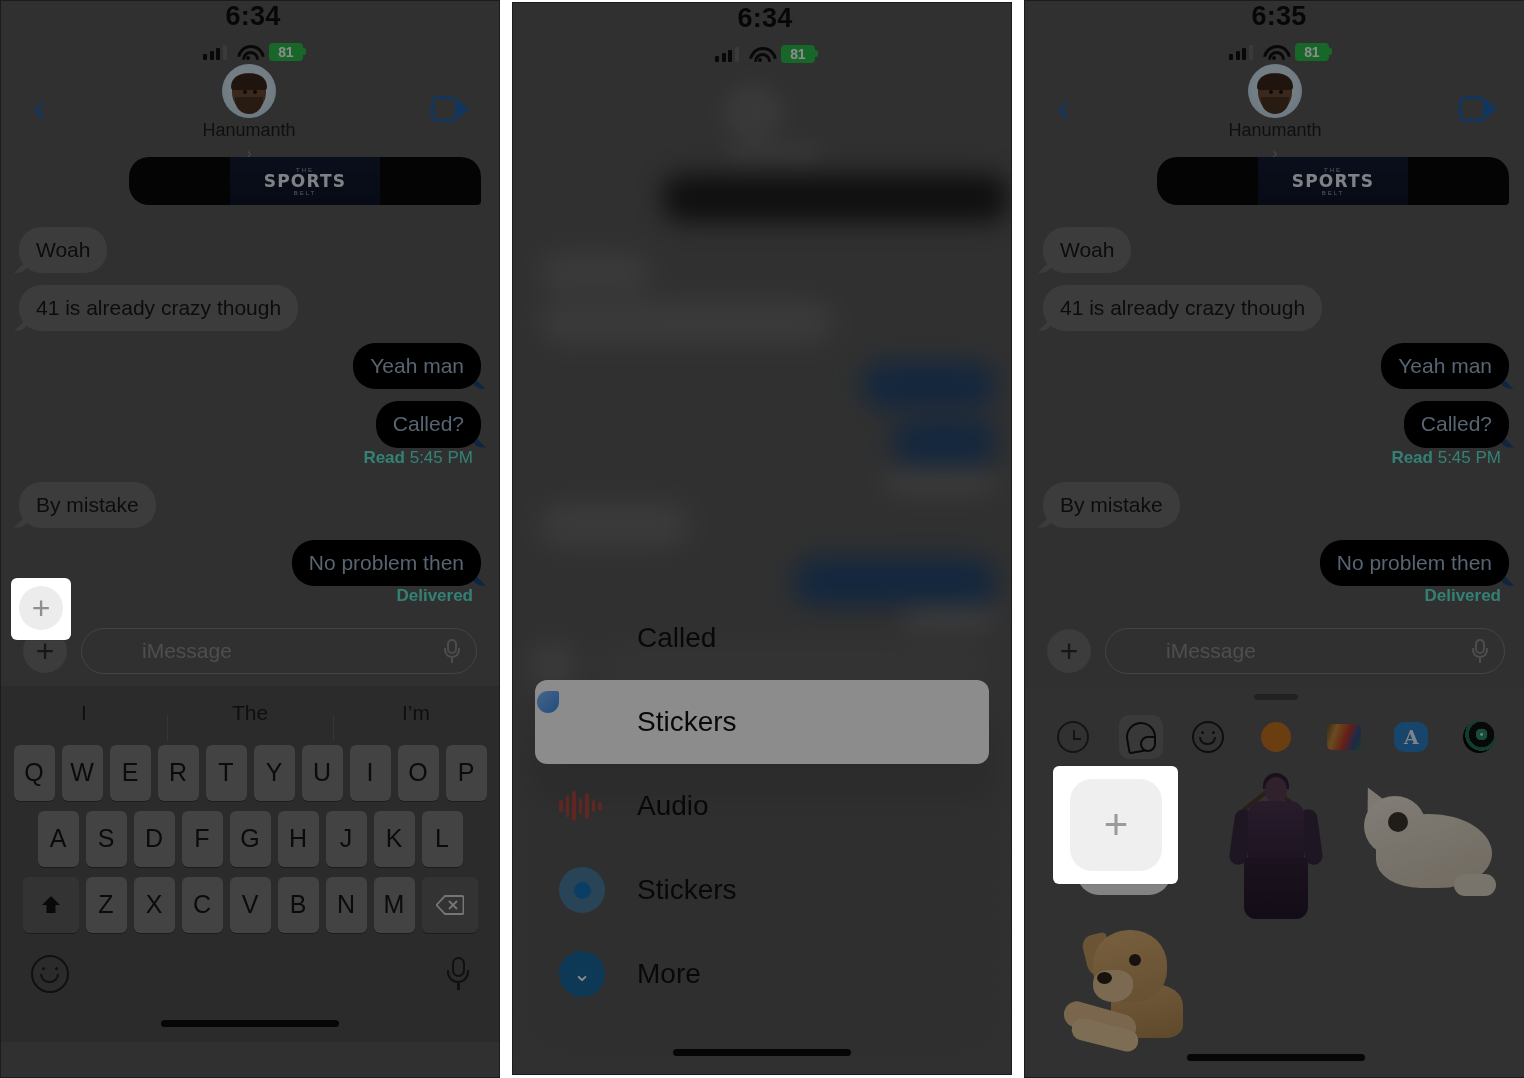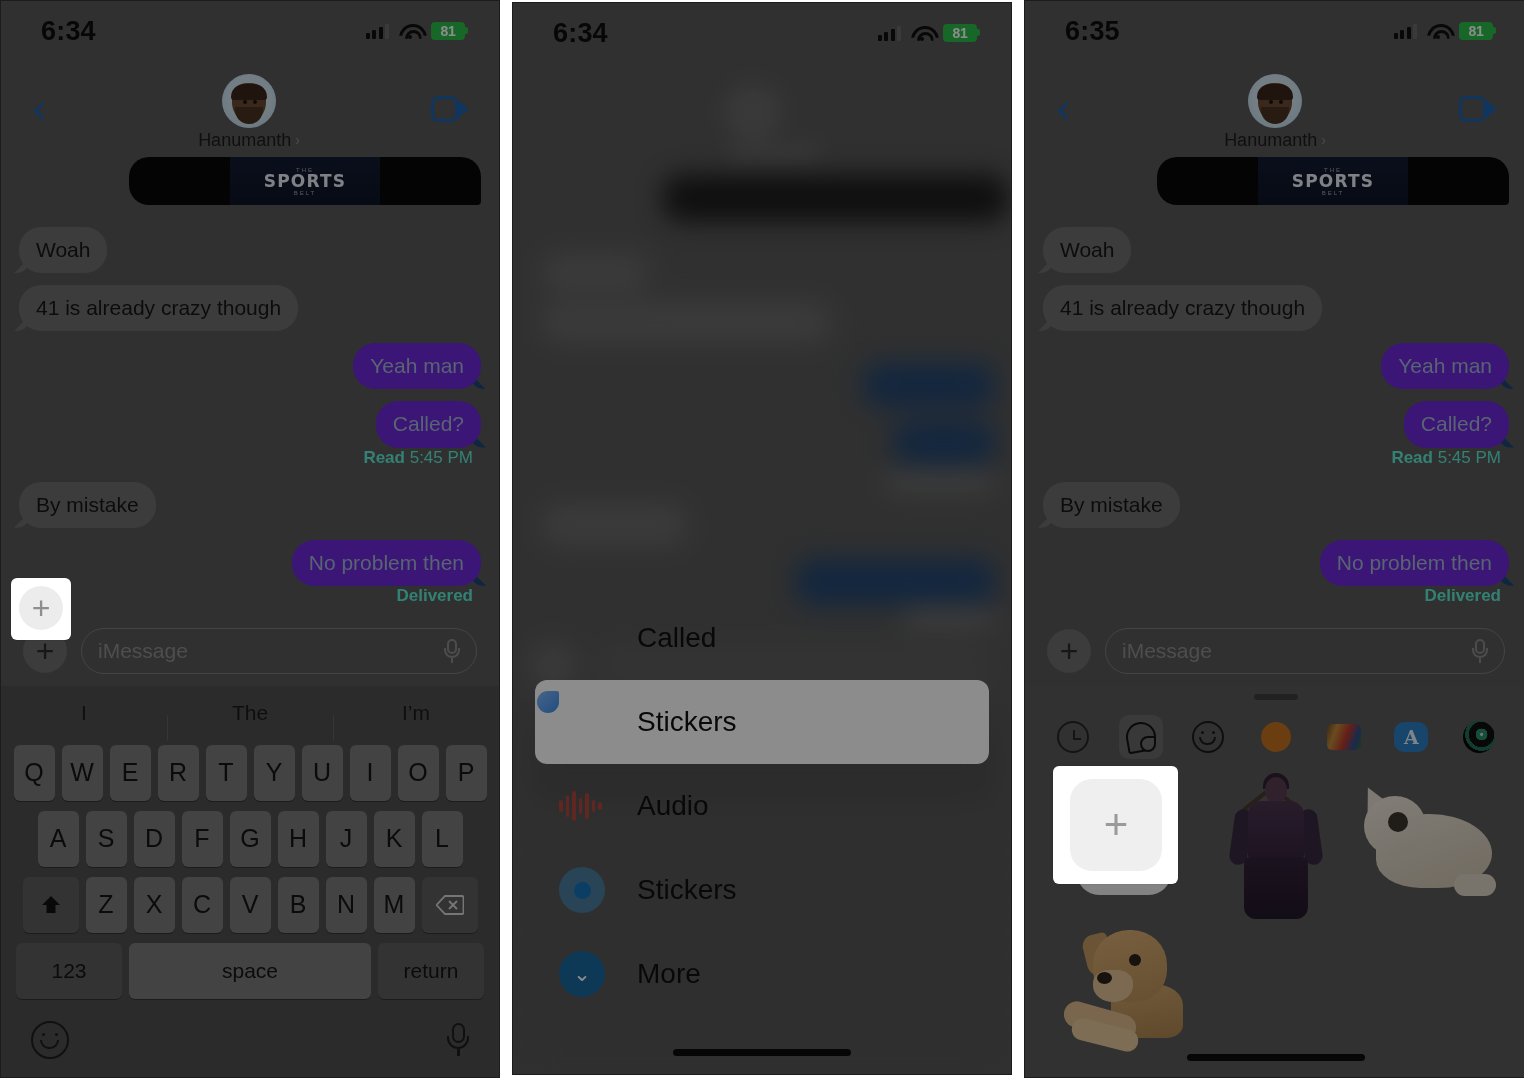--- a/index.html
+++ b/index.html
@@ -38,20 +38,21 @@
     z-index: 40;
   }
 
   
   .statusbar {
     position: relative; z-index: 5;
     height: 60px;
     display: flex; align-items: center;
     justify-content: space-between;
     padding: 0 34px 0 40px;
+    flex-direction: column;
   }
   .clock {
     font-size: 27px; font-weight: bold; color: #0d0d0d;
     letter-spacing: .2px;
   }
   .status-right { display: flex; align-items: center; gap: 10px; }
   .sig { display: flex; align-items: flex-end; gap: 2.5px; height: 16px; }
   .sig i { width: 4px; background: #101010; border-radius: 1px; display: block; }
   .sig i:nth-child(1) { height: 6px; }
   .sig i:nth-child(2) { height: 9px; }
@@ -132,21 +133,21 @@
   .avatar .eyeR { left: 57%; }
   .avatar .beard {
     position: absolute; left: 50%; top: 62%;
     transform: translateX(-50%);
     width: 28px; height: 17px;
     border-radius: 0 0 14px 14px;
     background: #4a3322;
   }
   .nav-name {
     font-size: 18px; color: #1c1c1c;
-    display: flex; align-items: center; gap: 4px;
+    display: flex; align-items: center; gap: 4px; flex-direction: column;
   }
   .nav-name .chev { color: #8b8b8b; font-size: 14px; }
   .nav-video {
     width: 42px; display: flex; justify-content: flex-end;
   }
   .cam-ico { width: 38px; height: 26px; position: relative; }
   .cam-ico .body {
     position: absolute; left: 0; top: 0;
     width: 27px; height: 26px;
     border: 3px solid #1e63ad; border-radius: 7px;
@@ -171,21 +172,21 @@
   .row.them { justify-content: flex-start; }
   .bubble {
     max-width: 78%;
     padding: 11px 17px;
     border-radius: 22px;
     font-size: 21px;
     line-height: 1.15;
     position: relative;
   }
   .bubble.them { background: #6e6e6e; color: #161616; }
-  .bubble.me { background: #6d28d9; color: #9fb6cf; }
+  .bubble.me { background: #000000; color: #9fb6cf; }
   .bubble.them::after {
     content: ""; position: absolute; left: -5px; bottom: 0;
     width: 16px; height: 16px; background: #6e6e6e;
     border-bottom-right-radius: 14px;
     clip-path: polygon(100% 0, 100% 100%, 0 100%);
     z-index: -1;
   }
   .bubble.me::after {
     content: ""; position: absolute; right: -5px; bottom: 0;
     width: 16px; height: 16px; background: #1d4576;
@@ -234,21 +235,21 @@
     font-size: 32px; font-weight: 300; line-height: 0;
     flex: 0 0 auto;
   }
   .msgfield {
     flex: 1; height: 46px; border-radius: 23px;
     border: 1.5px solid #7d7d7d;
     display: flex; align-items: center;
     padding: 0 16px;
     color: #8e8e8e; font-size: 21px;
   }
-  .msgfield .ph { flex: 1; }
+  .msgfield .ph { flex: 1; margin-left: 44px; }
   .mic {
     width: 16px; height: 24px; position: relative;
   }
   .mic .cap {
     position: absolute; left: 3px; top: 0;
     width: 10px; height: 15px; border-radius: 5px;
     border: 2px solid #8b8b8b;
   }
   .mic .arc {
     position: absolute; left: 0; top: 9px;
@@ -655,25 +656,20 @@
         <div class="key">V</div>
         <div class="key">B</div>
         <div class="key">N</div>
         <div class="key">M</div>
         <div class="key wide fn">
           <svg width="28" height="22" viewBox="0 0 28 22" aria-hidden="true">
             <path d="M9 2 H26 a1.5 1.5 0 0 1 1.5 1.5 v15 a1.5 1.5 0 0 1 -1.5 1.5 H9 L0.5 11 Z" fill="none" stroke="#d8d8d8" stroke-width="1.8"></path>
             <path d="M13 7 L21 15 M21 7 L13 15" stroke="#d8d8d8" stroke-width="1.8"></path>
           </svg>
         </div>
-      </div>
-      <div class="krow r4">
-        <div class="key num">123</div>
-        <div class="key space">space</div>
-        <div class="key ret">return</div>
       </div>
       <div class="kbot">
         <span class="emoji-ico">
             <span class="e1"></span>
             <span class="e2"></span>
             <span class="m"></span>
           </span>
         <span class="mic-big">
             <span class="cap"></span>
             <span class="arc"></span>

